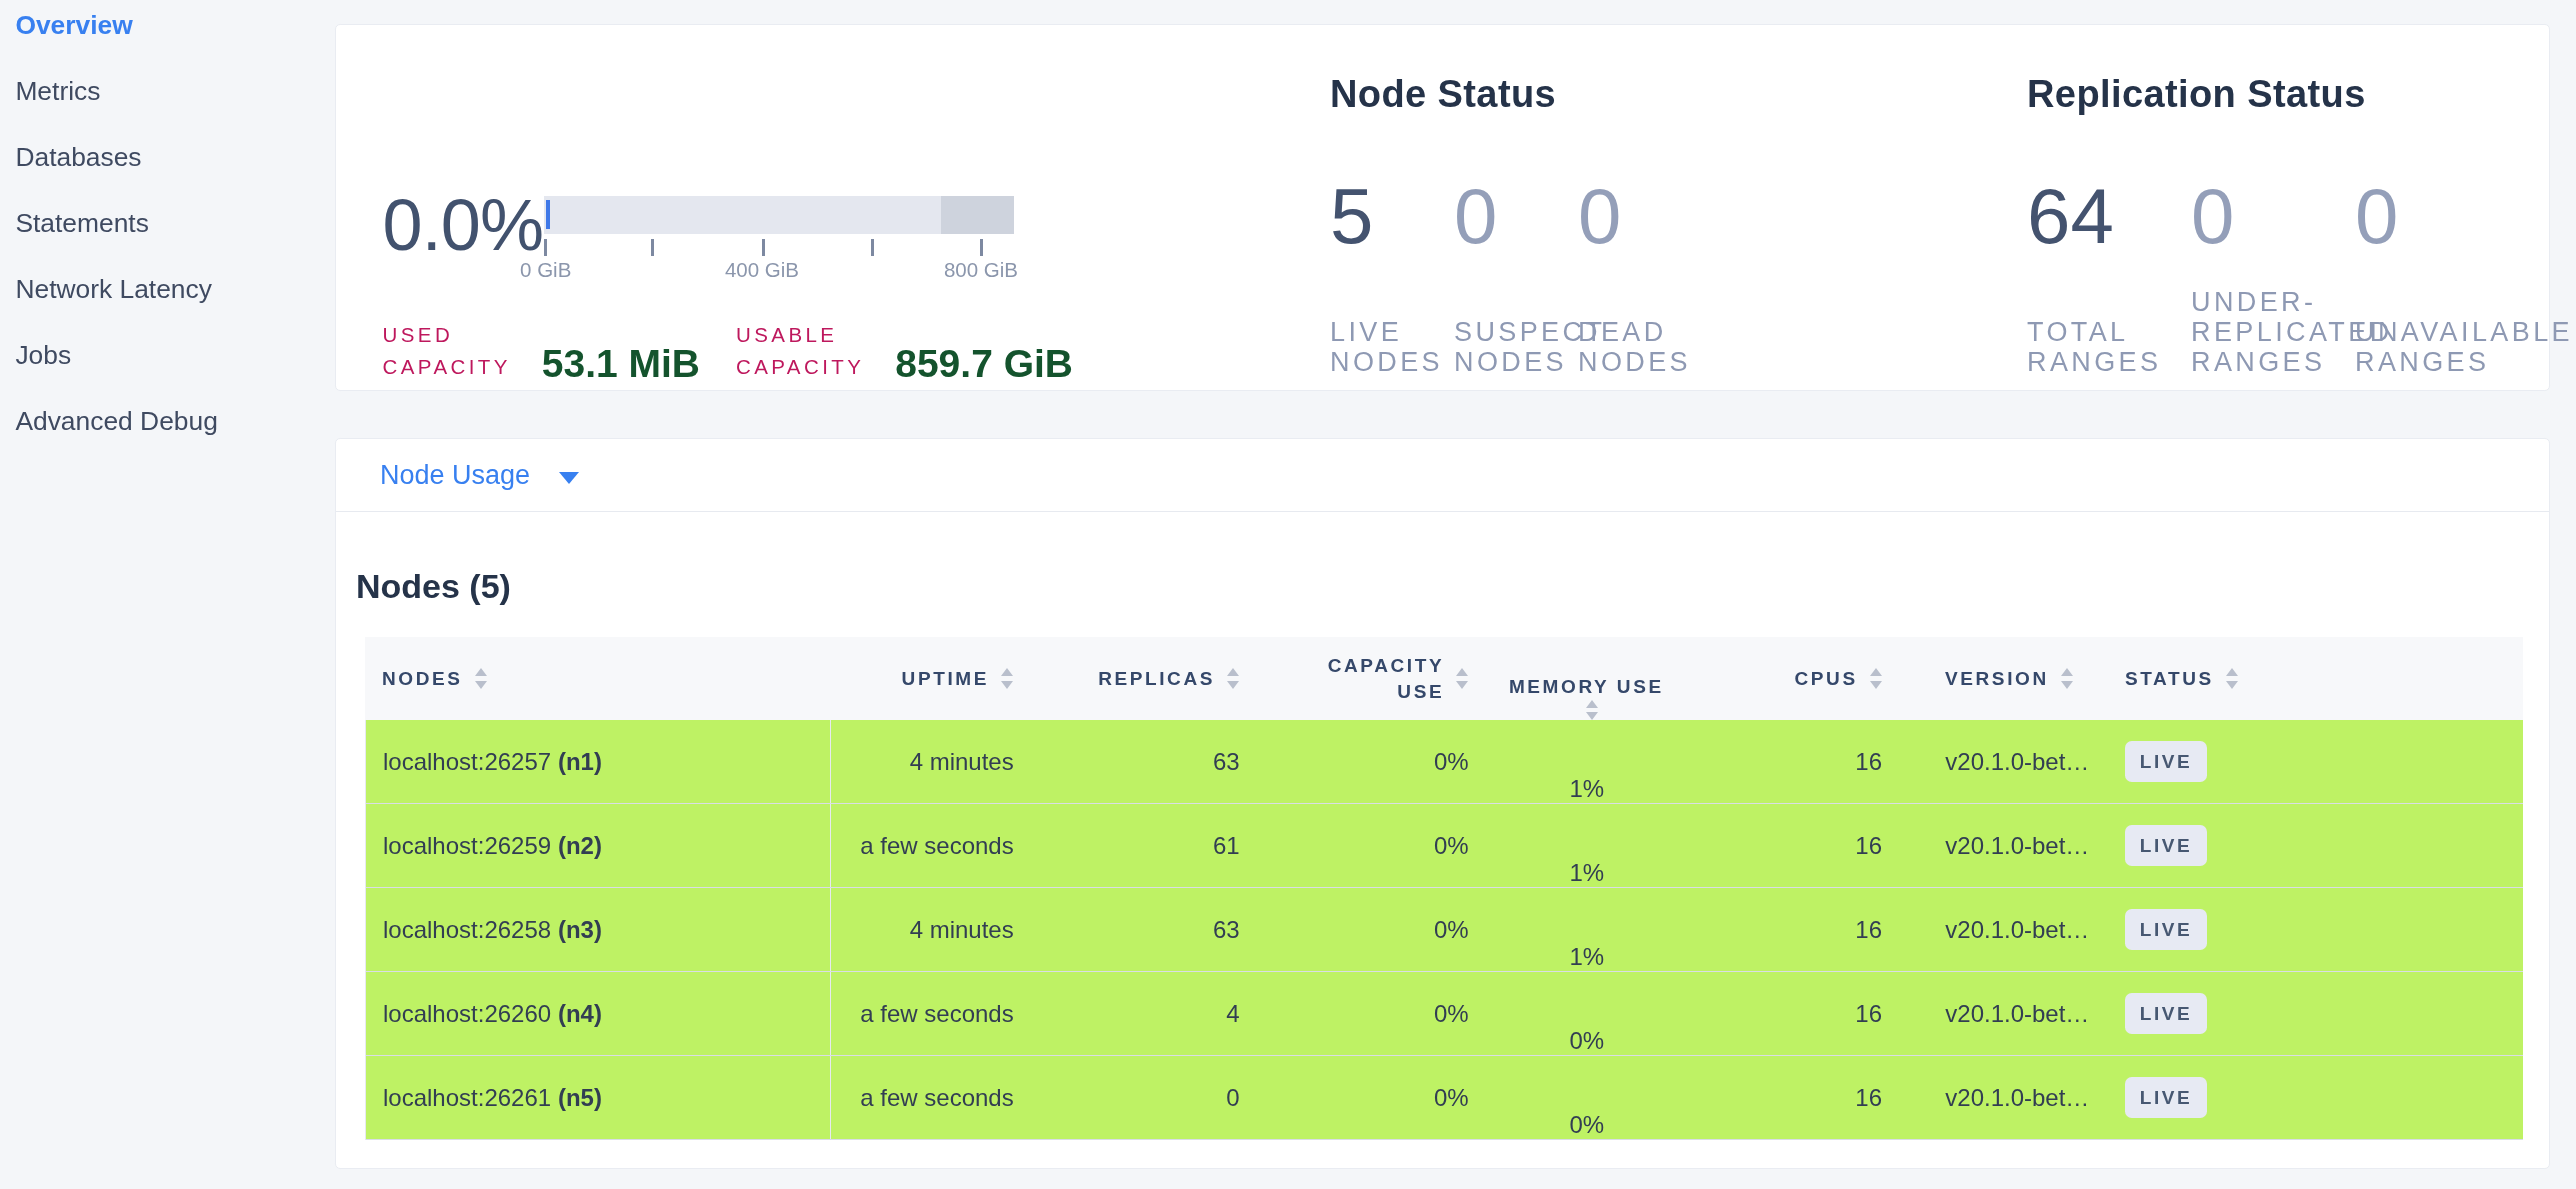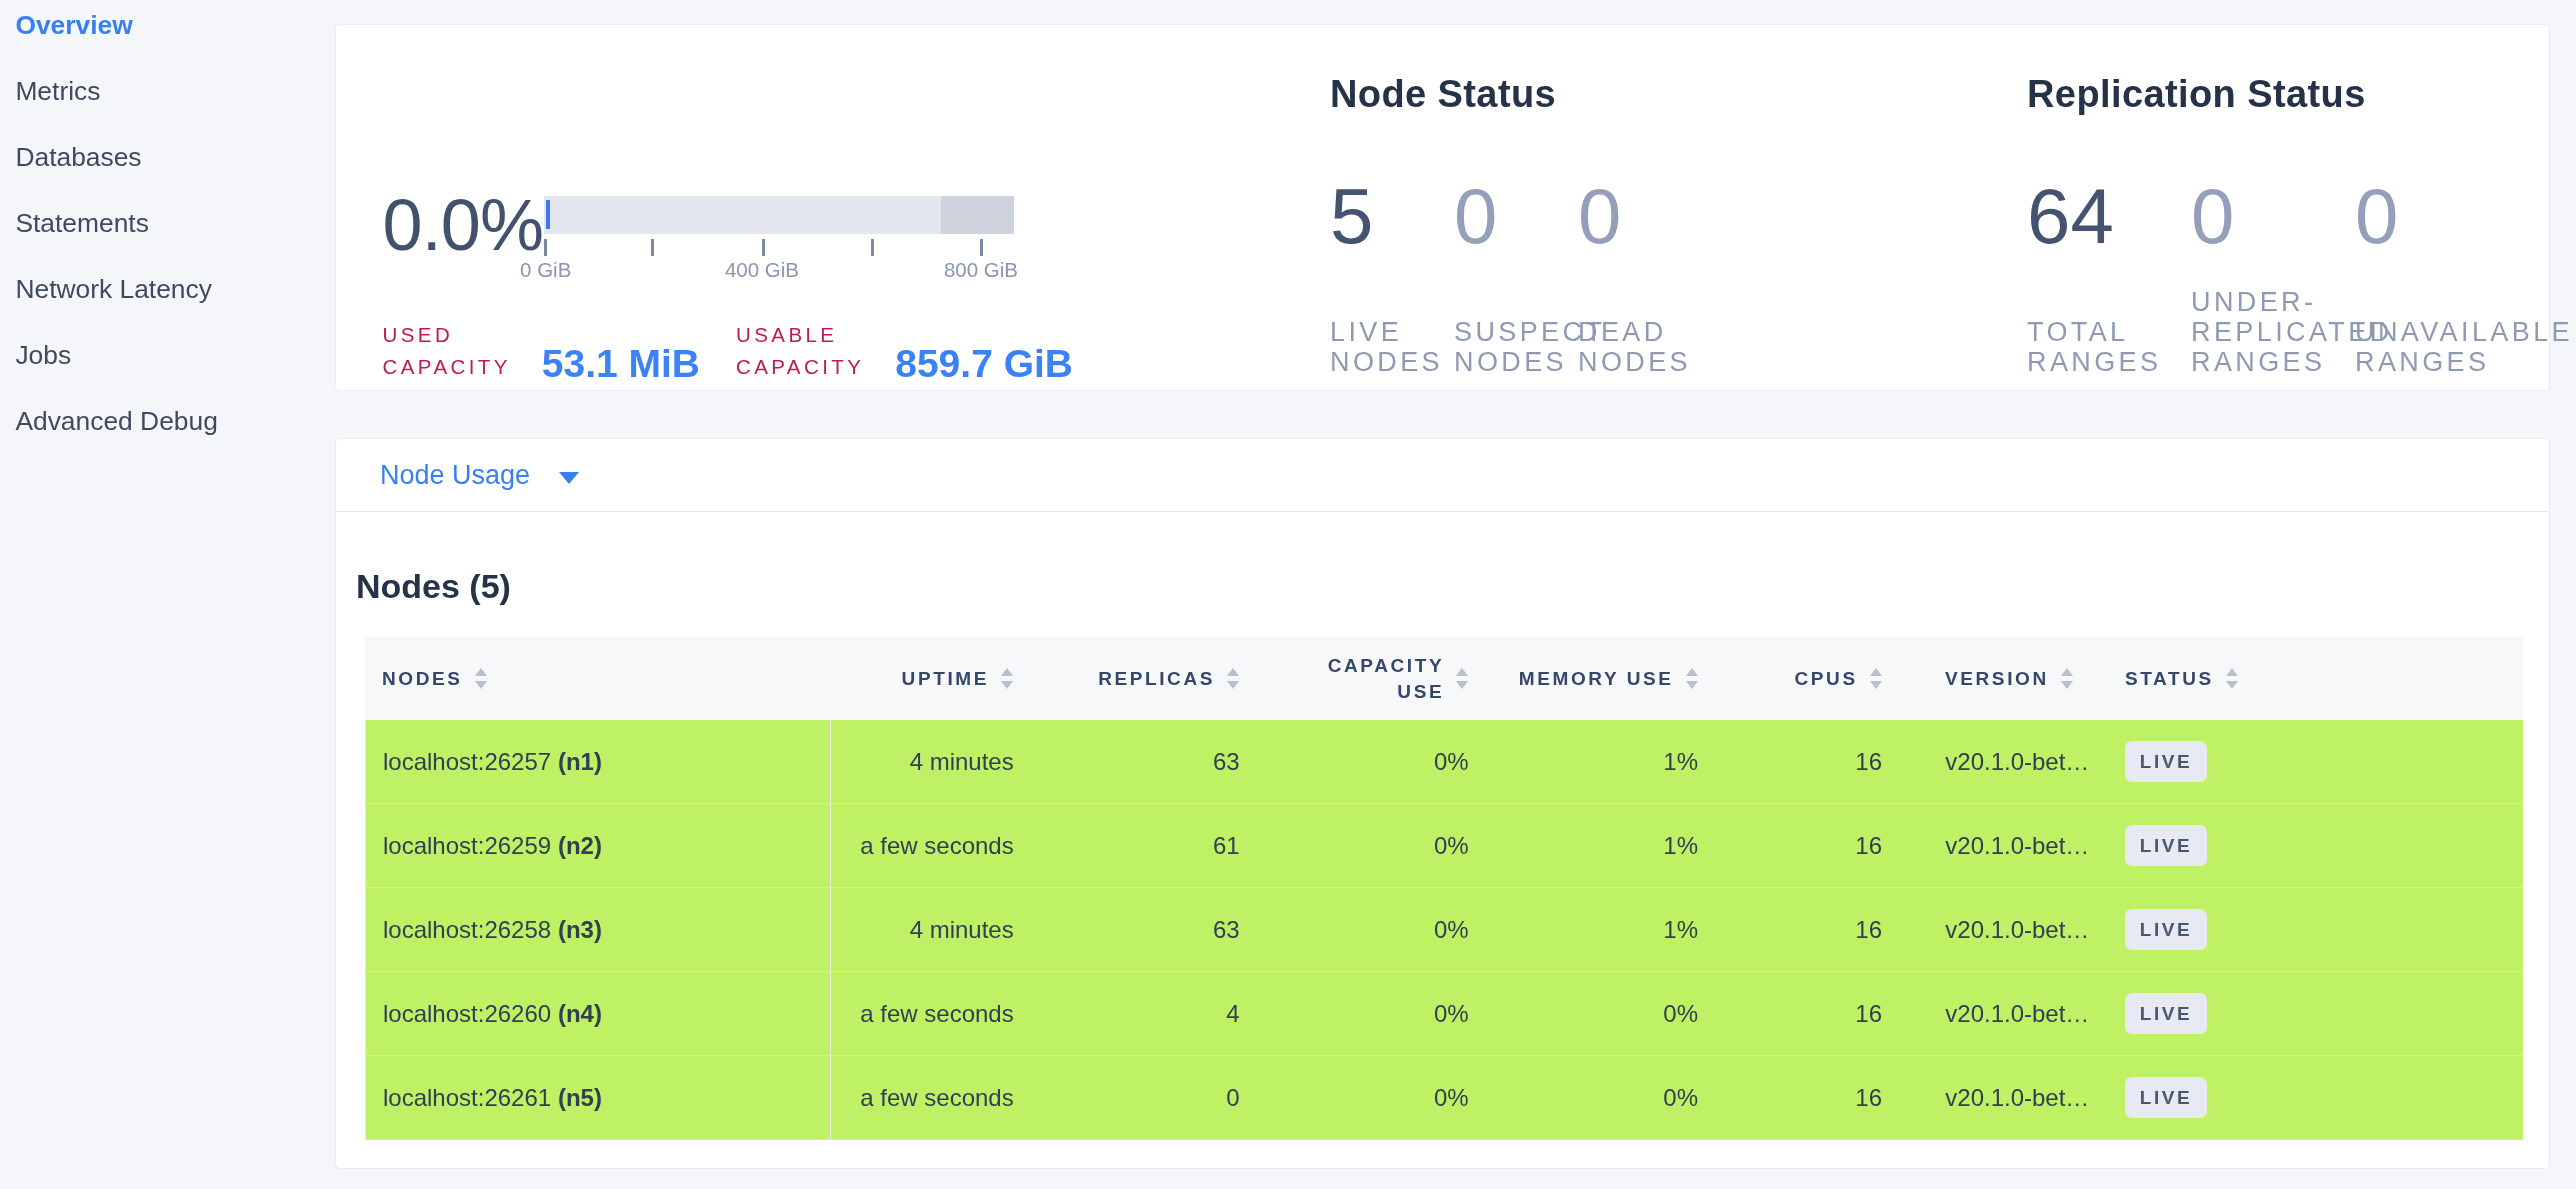--- a/index.html
+++ b/index.html
@@ -46,21 +46,21 @@
   .glabel {
     position:absolute; top:1.7px; transform:translateX(-50%);
     font-size:20.5px; color:#8b96ac; white-space:nowrap;
   }
   .cap-stats { position:absolute; left:2.6px; top:246px; display:flex; align-items:flex-end; }
   .stat-label {
     font-size:20.5px; letter-spacing:3.4px; color:#be185d; line-height:32px;
     white-space:pre-line;
   }
   .stat-value {
-    font-size:39px; font-weight:600; color:#3b82f6; line-height:39px;
+    font-size:39px; font-weight:600; color:#14532d; line-height:39px;
     margin:0 36px 0 31px; white-space:nowrap;
   }
   .stat-value.last { margin-right:0; }
 
   
   .sec-nodestatus { position:absolute; left:994px; top:48px; }
   .sec-replication { position:absolute; left:1691px; top:48px; }
   .stat-cols { display:flex; margin-top:61px; }
   .stat-col { display:flex; flex-direction:column; height:200px; }
   .stat-col .num { font-size:78px; line-height:78px; color:#44536f; }
@@ -89,21 +89,21 @@
   .ntable { margin:31px 0 0 29px; width:2158px; }
   .thead {
     display:flex; align-items:center; height:83px; background:#f7f8fa;
     font-size:19px; font-weight:700; letter-spacing:2.6px; color:#35486a;
   }
   .cell { display:flex; align-items:center; height:100%; }
   .c1 { width:465px; padding-left:17px; }
   .c2 { width:223px; justify-content:flex-end; padding-right:40px; }
   .c3 { width:209px; justify-content:flex-end; padding-right:23px; }
   .c4 { width:213px; justify-content:flex-end; padding-right:6.8px; }
-  .c5 { width:232px; justify-content:flex-end; padding-right:9.4px; }
+  .c5 { width:232px; justify-content:flex-end; padding-right:9.4px;flex-direction:column; }
   .c6 { width:196px; justify-content:flex-end; padding-right:21.3px; }
   .c7 { width:205px; padding-left:42px; }
   .c8 { width:415px; padding-left:17px; }
   .hlabel { white-space:pre-line; text-align:right; line-height:25.6px; }
   .c1 .hlabel, .c7 .hlabel, .c8 .hlabel { text-align:left; }
   .sort { display:flex; flex-direction:column; margin-left:12px; cursor:pointer; }
   .sort .up {
     width:0; height:0; border-left:6.8px solid transparent; border-right:6.8px solid transparent;
     border-bottom:8.5px solid #b9bfcc; margin-bottom:4.3px;
   }

